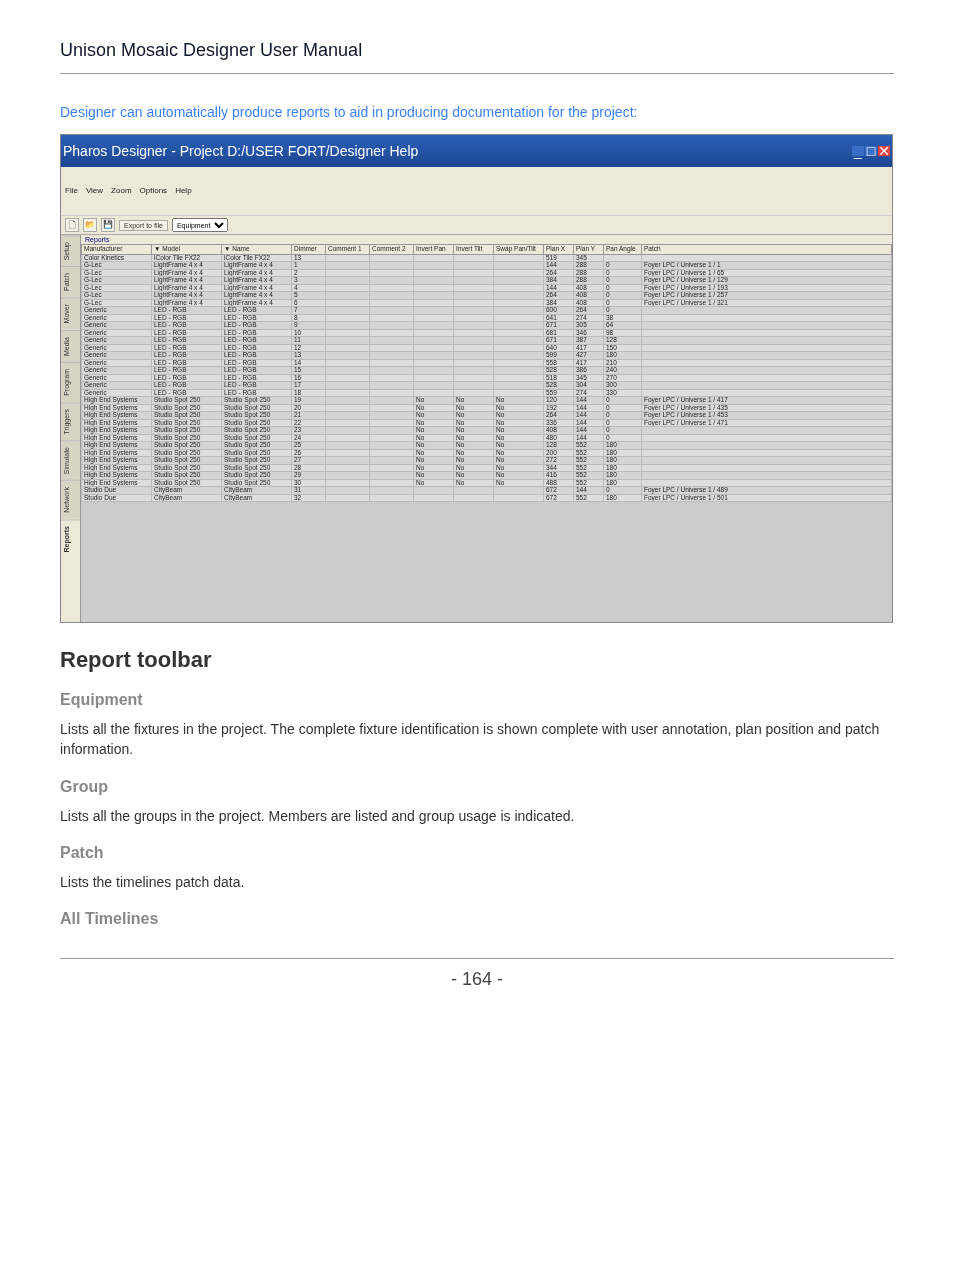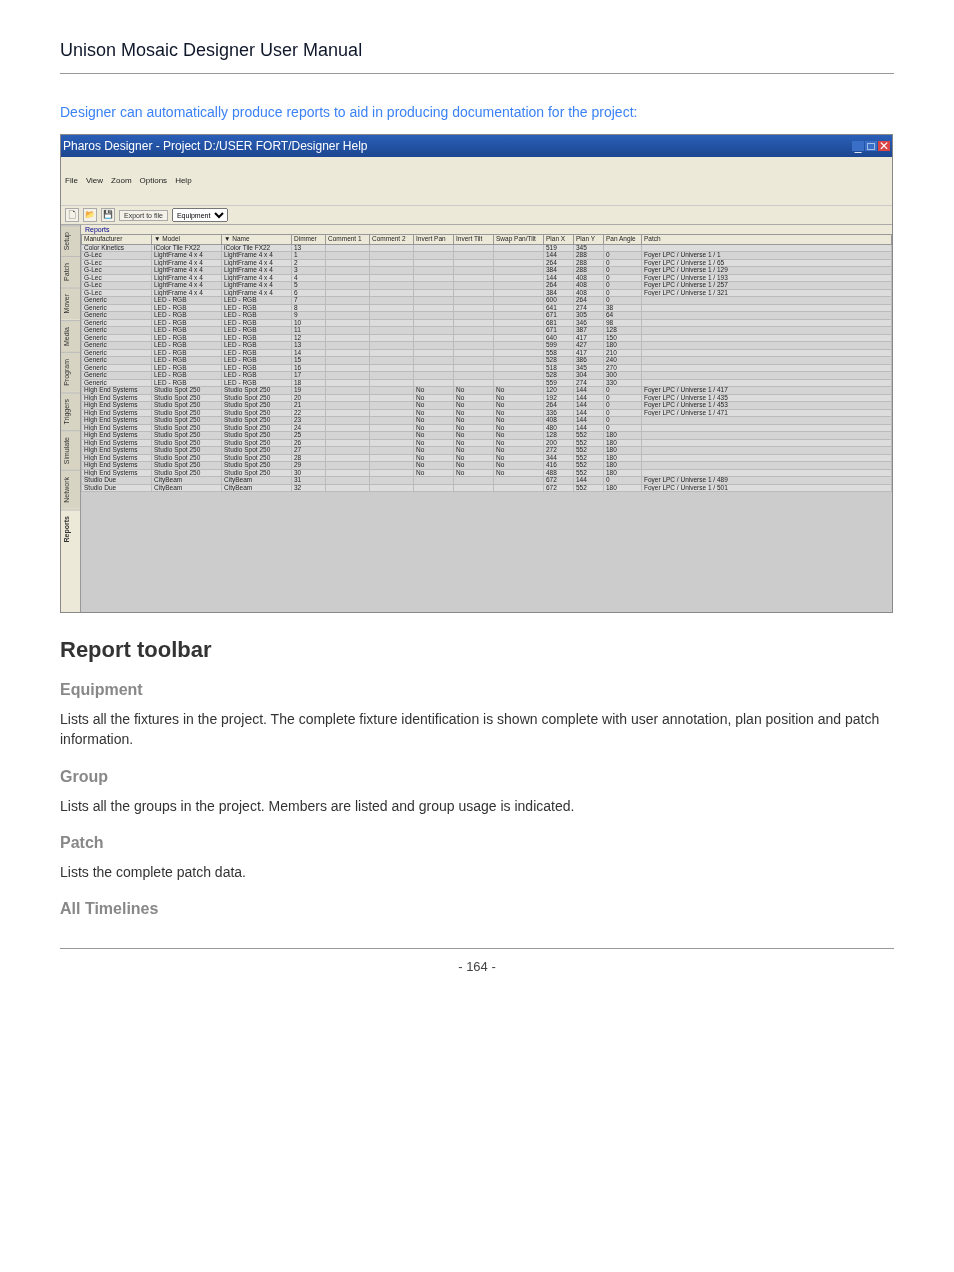--- a/index.html
+++ b/index.html
@@ -53,41 +53,41 @@
     line-height: 1.45;
   }
   h3.sub {
     font-size: 16px;
     font-weight: bold;
     color: #888;
     margin: 18px 0 10px 0;
   }
   .page-number {
     text-align: center;
-    font-size: 13px;
+    font-size: 18px;
     color: #444;
   }
 
   
   .shot {
     width: 833px;
     border: 1px solid #888;
     background: #e4e4e4;
     font-size: 7px;
     line-height: 1;
     margin: 0 0 24px 0;
   }
   .shot .titlebar {
     display: flex;
     align-items: center;
     background: linear-gradient(#2a5fb8, #1c4690);
     color: #fff;
-    height: 22px;
+    height: 32px;
     padding: 0 2px;
-    font-size: 12px;
+    font-size: 14px;
   }
   .shot .titlebar .spacer { flex: 1; }
   .shot .titlebar .winbtn {
     width: 12px; height: 10px; margin-left: 1px;
     display: inline-flex; align-items: center; justify-content: center;
     color: #fff;
   }
   .shot .titlebar .min { background: #3a6fc8; }
   .shot .titlebar .max { background: #3a6fc8; }
   .shot .titlebar .close { background: #d44; }
@@ -787,19 +787,19 @@
 
   <h2 class="section">Report toolbar</h2>
 
   <h3 class="sub">Equipment</h3>
   <p class="body">Lists all the fixtures in the project. The complete fixture identification is shown complete with user annotation, plan position and patch information.</p>
 
   <h3 class="sub">Group</h3>
   <p class="body">Lists all the groups in the project. Members are listed and group usage is indicated.</p>
 
   <h3 class="sub">Patch</h3>
-  <p class="body">Lists the complete patch data.</p>
+  <p class="body">Lists the timelines patch data.</p>
 
   <h3 class="sub">All Timelines</h3>
 
   <hr class="bottom-rule">
   <div class="page-number">- 164 -</div>
 </div>
 
 </body></html>

